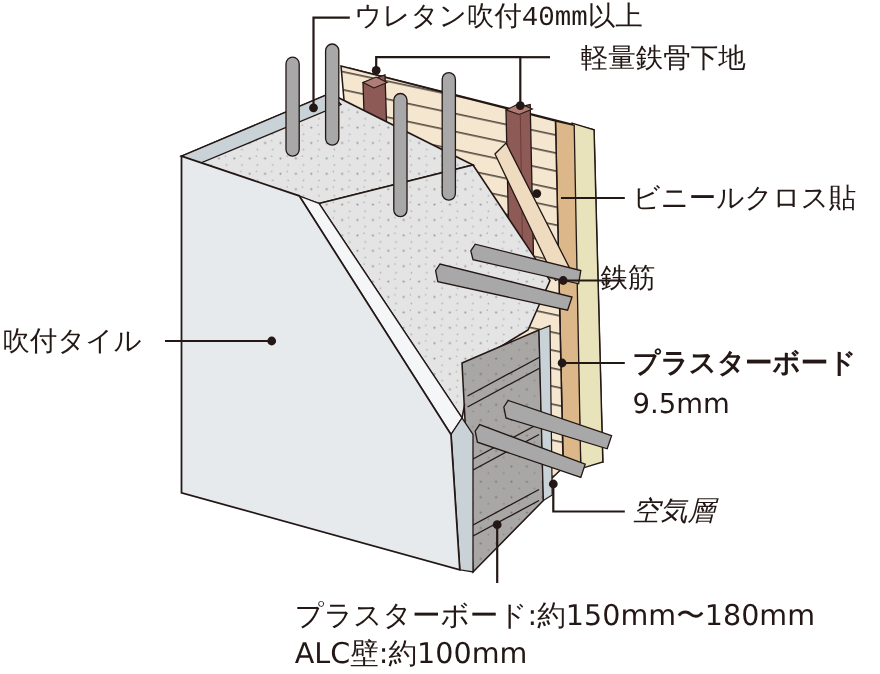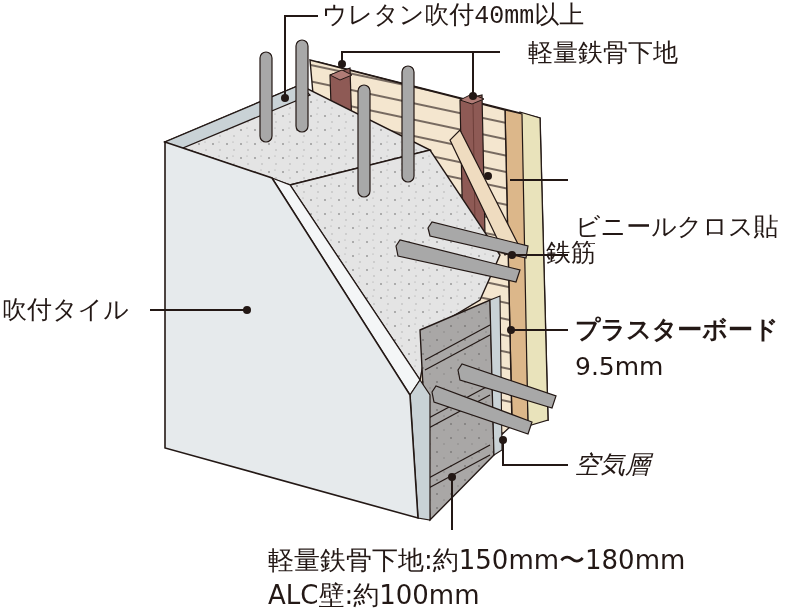--- a/index.html
+++ b/index.html
@@ -105,20 +105,20 @@
     <circle cx="512" cy="255" r="4"></circle>
     <circle cx="511" cy="330" r="4"></circle>
     <circle cx="503" cy="440" r="4"></circle>
     <circle cx="247" cy="310" r="4"></circle>
     <circle cx="452" cy="477" r="4"></circle>
   </g>
 </svg>
 
 <div class="lbl" style="left:322px; top:2px;font-family:Liberation Mono, monospace;">ウレタン吹付40mm以上</div>
 <div class="lbl" style="left:505px; top:38px;margin-left:23px;">軽量鉄骨下地</div>
-<div class="lbl" style="left:575px; top:165px;margin-top:47px;">ビニールクロス貼</div>
+<div class="lbl" style="left:575px; top:165px;">ビニールクロス貼</div>
 <div class="lbl" style="left:546px; top:240px;font-family:Liberation Mono, monospace;">鉄筋</div>
 <div class="lbl" style="left:575px; top:315px;font-weight:bold;">プラスターボード</div>
 <div class="lbl" style="left:575px; top:352px;">9.5mm</div>
 <div class="lbl" style="left:575px; top:450px;font-style:italic;">空気層</div>
 <div class="lbl" style="left:2px; top:295px;">吹付タイル</div>
-<div class="lbl big" style="left:268px; top:545px;">軽量鉄骨下地:約150mm〜180mm</div>
+<div class="lbl big" style="left:268px; top:545px;">プラスターボード:約150mm〜180mm</div>
 <div class="lbl big" style="left:268px; top:580px;">ALC壁:約100mm</div>
 
 </body></html>

